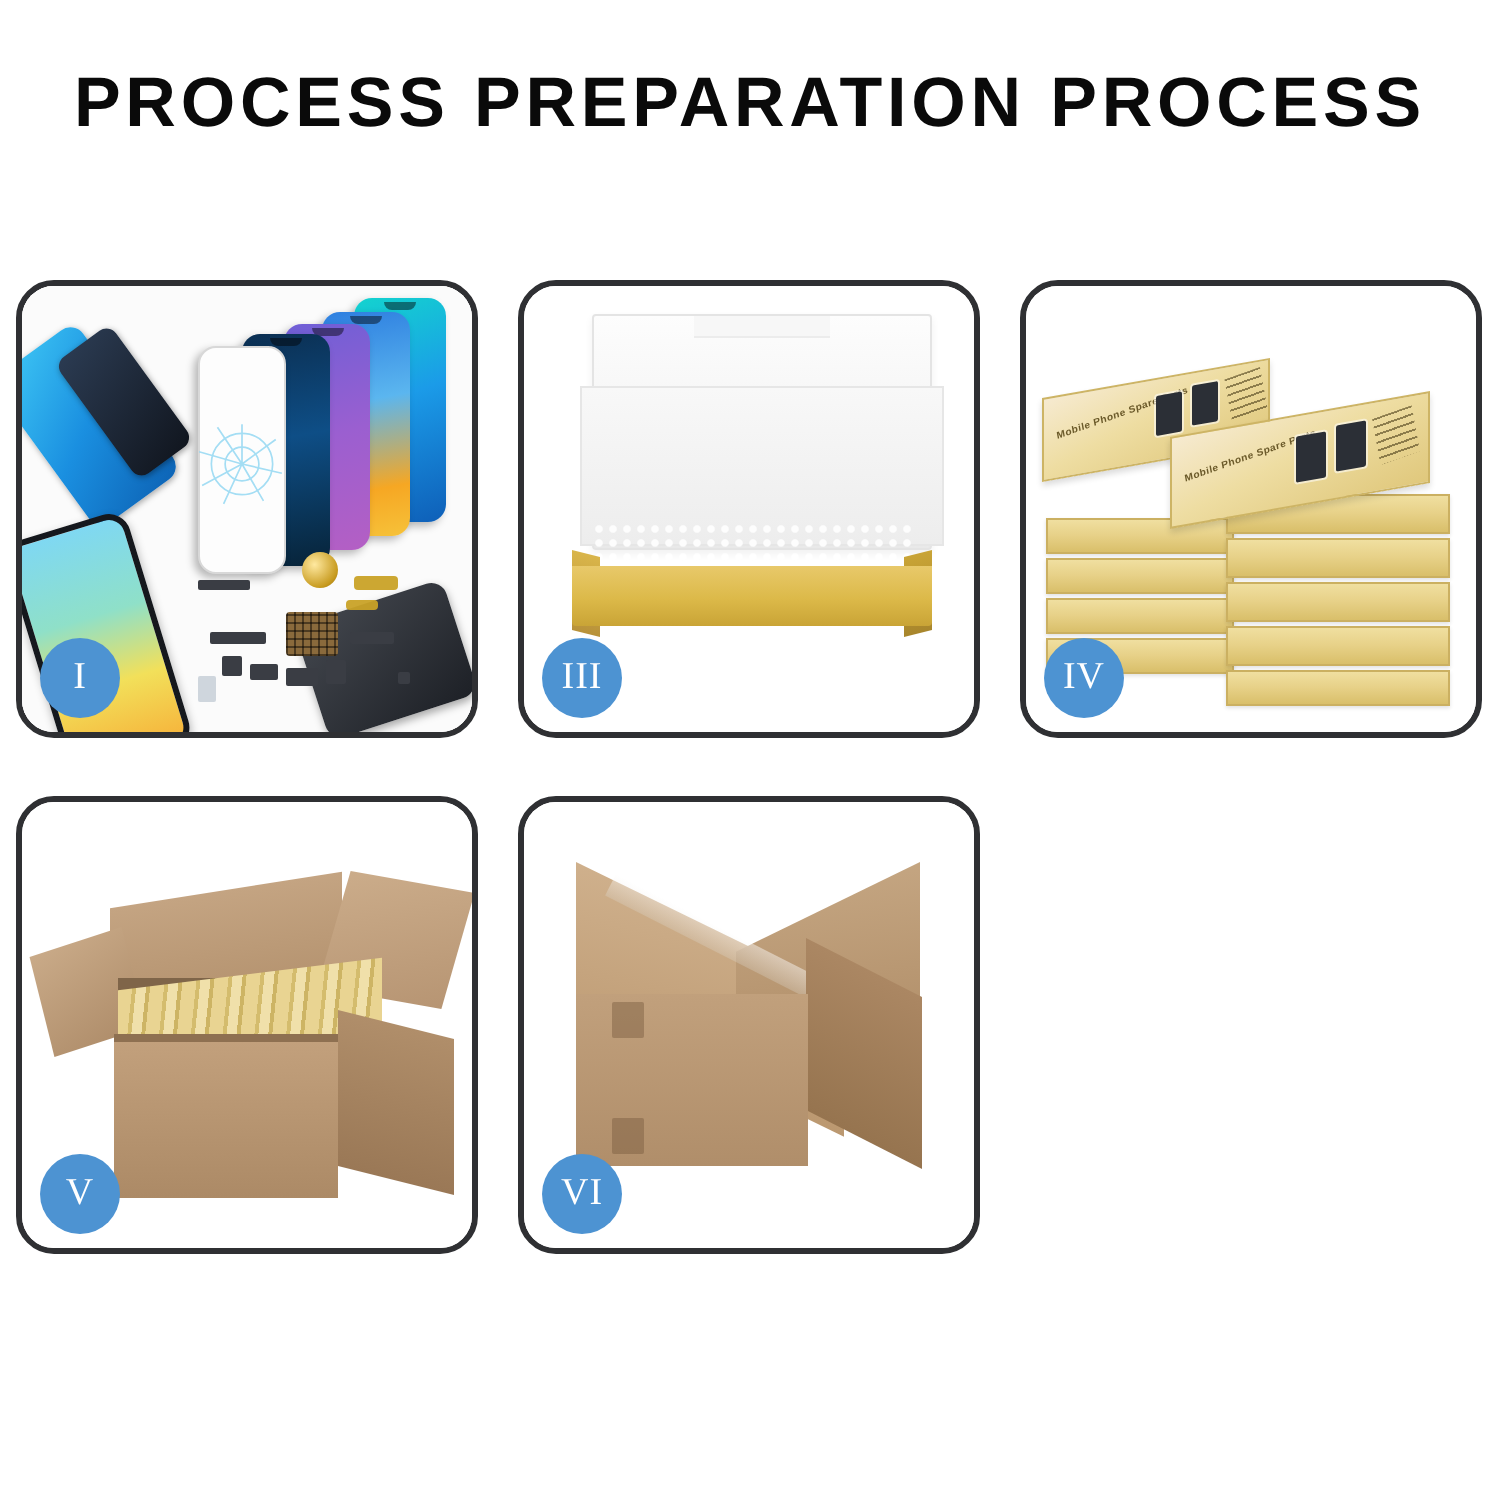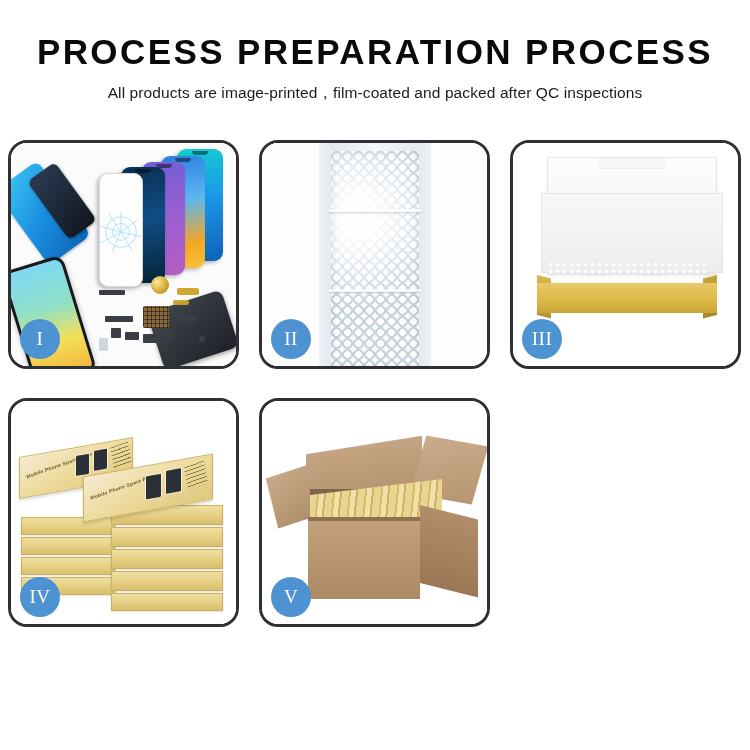--- a/index.html
+++ b/index.html
@@ -315,21 +315,20 @@
   .c6-tab {
     position:absolute; width: 16px; height: 18px;
     background: rgba(120,92,62,.45); border-radius: 1px;
   }
 </style>
 </head>
 <body>
 
 <div class="header">
   <div class="title">PROCESS PREPARATION PROCESS</div>
-  <div class="subtitle">All products are image-printed，film-coated and packed after QC inspections</div>
 </div>
 
 <div class="grid">
 
   <div class="panel">
     <div class="stage">
       <div class="p1bg"></div>
 
       <div class="ph ph-a"></div>
       <div class="ph-a2"></div>
@@ -373,30 +372,20 @@
         <div class="pt" style="left:44px; top:58px; width:16px; height:9px;"></div>
         <div class="pt" style="left:64px; top:54px; width:10px; height:12px;"></div>
         <div class="pt" style="left:76px; top:40px; width:22px; height:6px;"></div>
         <div class="pt" style="left:0px;  top:62px; width:9px;  height:13px; background:#cfd6dd;"></div>
         <div class="pt" style="left:100px;top:60px; width:6px;  height:6px;"></div>
       </div>
     </div>
     <div class="badge">I</div>
   </div>
 
-  <div class="panel">
-    <div class="stage">
-      <div class="bw-bg"></div>
-      <div class="bw-sheet"></div>
-      <div class="bw-inner"></div>
-      <div class="bw-seam" style="top:66px;"></div>
-      <div class="bw-seam" style="top:146px;"></div>
-    </div>
-    <div class="badge">II</div>
-  </div>
 
   <div class="panel">
     <div class="stage">
       <div class="b3-lid">
         <div class="b3-lid-tab"></div>
       </div>
       <div class="b3-lid-wall"></div>
       <div class="b3-foam"></div>
       <div class="b3-base-l"></div>
       <div class="b3-base-r"></div>
@@ -445,14 +434,26 @@
       <div class="c5-flapl"></div>
       <div class="c5-inner"></div>
       <div class="c5-items"></div>
       <div class="c5-rim"></div>
       <div class="c5-side"></div>
       <div class="c5-front"></div>
     </div>
     <div class="badge">V</div>
   </div>
 
+  <div class="panel">
+    <div class="stage">
+      <div class="c6-top"></div>
+      <div class="c6-top2"></div>
+      <div class="c6-tape"></div>
+      <div class="c6-side"></div>
+      <div class="c6-front"></div>
+      <div class="c6-tab" style="left:44px; top:100px;"></div>
+      <div class="c6-tab" style="left:44px; top:158px;"></div>
+    </div>
+    <div class="badge">VI</div>
+  </div>
 
 </div>
 
 </body></html>

